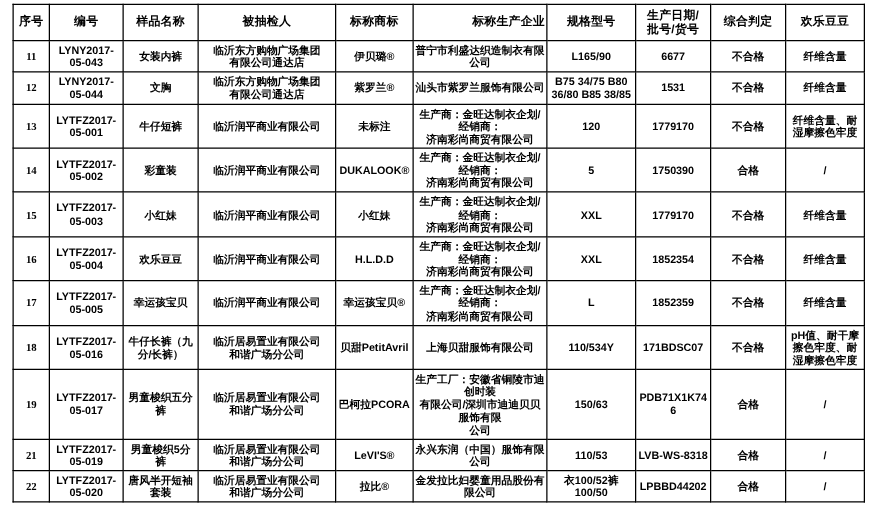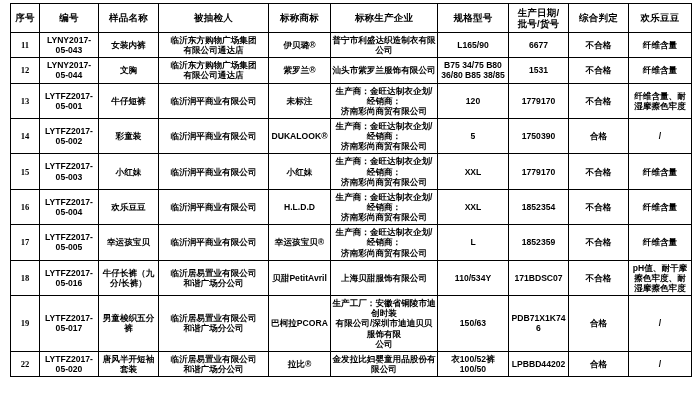--- a/index.html
+++ b/index.html
@@ -89,21 +89,21 @@
       <col class="c-verdict">
         <col class="c-fail">
     </colgroup>
     <thead>
       <tr>
         <th style="white-space: pre-line;">序号</th>
         <th style="white-space: pre-line;">编号</th>
         <th style="white-space: pre-line;">样品名称</th>
         <th style="white-space: pre-line;">被抽检人</th>
         <th style="white-space: pre-line; text-align: center;">标称商标</th>
-        <th style="white-space: pre-line;">标称生产企业</th>
+        <th style="white-space: pre-line; text-align: right;">标称生产企业</th>
         <th style="white-space: pre-line;">规格型号</th>
         <th class="pre" style="white-space: pre-line; margin-top: 23px;">生产日期/
 批号/货号</th>
         <th style="white-space: pre-line;">综合判定</th>
         <th style="white-space: pre-line;">欢乐豆豆</th>
       </tr>
     </thead>
     <tbody id="report-body">
         <tr>
           <td class="idx">11</td>
@@ -230,20 +230,35 @@
           <td class="brand">巴柯拉PCORA</td>
           <td class="maker">生产工厂：安徽省铜陵市迪创时装
 有限公司/深圳市迪迪贝贝服饰有限
 公司</td>
           <td class="spec">150/63</td>
           <td class="batch">PDB71X1K746</td>
           <td class="verdict">合格</td>
           <td class="fail">/</td>
         </tr>
         <tr>
+          <td class="idx">21</td>
+          <td class="code">LYTFZ2017-
+05-019</td>
+          <td class="sample">男童梭织5分
+裤</td>
+          <td class="insp">临沂居易置业有限公司
+和谐广场分公司</td>
+          <td class="brand">LeVI'S®</td>
+          <td class="maker">永兴东润（中国）服饰有限公司</td>
+          <td class="spec">110/53</td>
+          <td class="batch">LVB-WS-8318</td>
+          <td class="verdict">合格</td>
+          <td class="fail">/</td>
+        </tr>
+        <tr>
           <td class="idx">22</td>
           <td class="code">LYTFZ2017-
 05-020</td>
           <td class="sample">唐风半开短袖
 套装</td>
           <td class="insp">临沂居易置业有限公司
 和谐广场分公司</td>
           <td class="brand">拉比®</td>
           <td class="maker">金发拉比妇婴童用品股份有限公司</td>
           <td class="spec">衣100/52裤

